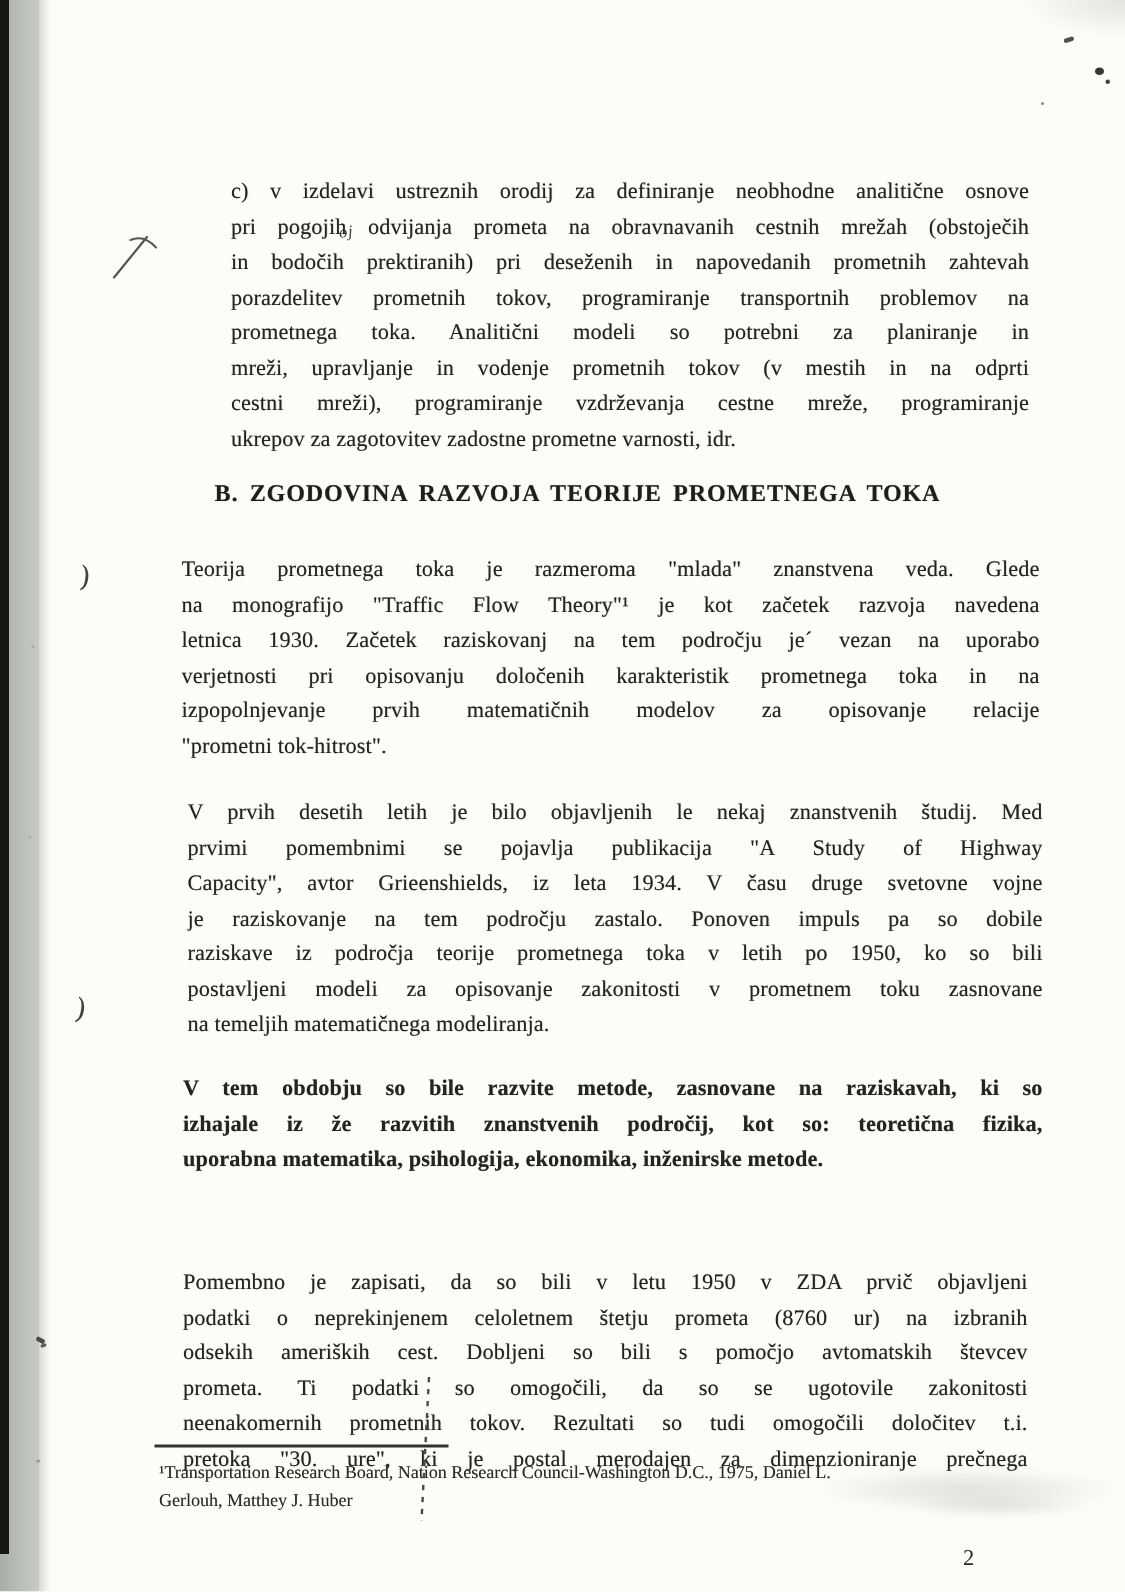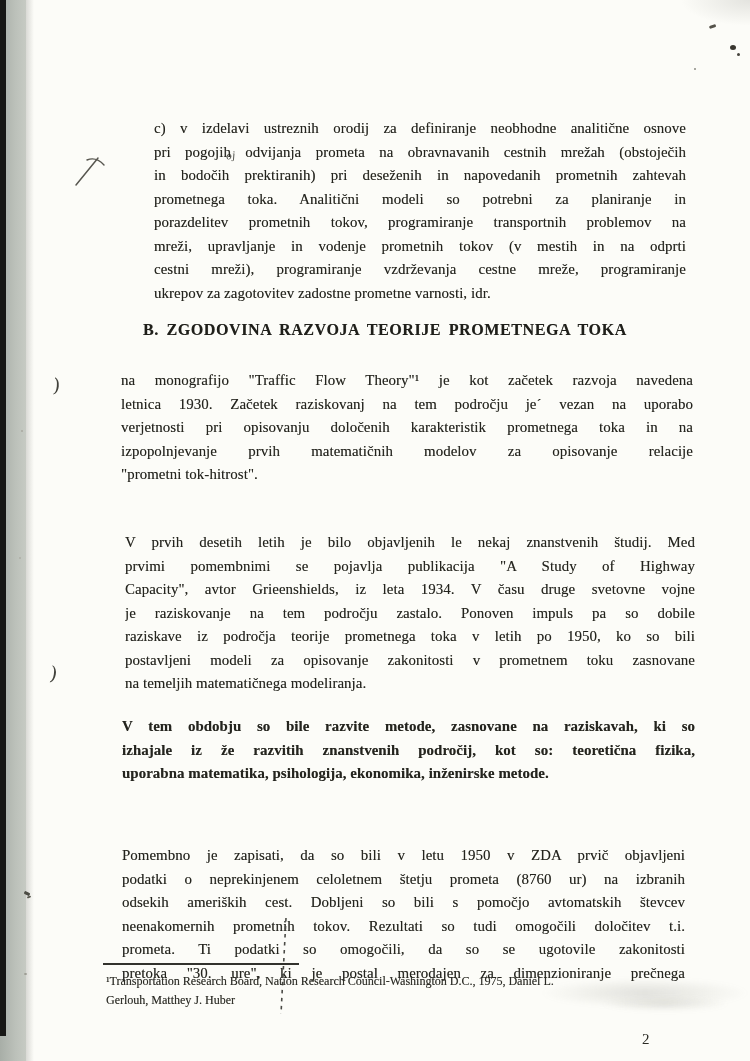--- a/index.html
+++ b/index.html
@@ -87,30 +87,31 @@
   <path d="M19,14 C25,11.5 31,13.5 36,19" stroke="#57564f" stroke-width="1.4" fill="none" stroke-linecap="round"></path>
 </svg>
 <span class="margin-paren paren-1">)</span>
 <span class="margin-paren paren-2">)</span>
 <span class="correction">oj</span>
 
 <div class="para" style="left:130px;top:117px;width:532px;margin-left:24px;">
     <div class="tline">c) v izdelavi ustreznih orodij za definiranje neobhodne analitične osnove</div>
     <div class="tline">pri pogojih odvijanja prometa na obravnavanih cestnih mrežah (obstoječih</div>
     <div class="tline">in bodočih prektiranih) pri deseženih in napovedanih prometnih zahtevah</div>
+    <div class="tline">porazdelitev prometnih tokov, programiranje transportnih problemov na</div>
     <div class="tline">prometnega toka. Analitični modeli so potrebni za planiranje in</div>
-    <div class="tline">porazdelitev prometnih tokov, programiranje transportnih problemov na</div>
     <div class="tline">mreži, upravljanje in vodenje prometnih tokov (v mestih in na odprti</div>
     <div class="tline">cestni mreži), programiranje vzdrževanja cestne mreže, programiranje</div>
     <div class="tline last">ukrepov za zagotovitev zadostne prometne varnosti, idr.</div>
   </div>
 
 <div class="heading">B. ZGODOVINA RAZVOJA TEORIJE PROMETNEGA TOKA</div>
 
 <div class="para" style="left:121px;top:369px;width:572px;">
+    <div class="tline">Teorija prometnega toka je razmeroma "mlada" znanstvena veda. Glede</div>
     <div class="tline">na monografijo "Traffic Flow Theory"¹ je kot začetek razvoja navedena</div>
     <div class="tline">letnica 1930. Začetek raziskovanj na tem področju je´ vezan na uporabo</div>
     <div class="tline">verjetnosti pri opisovanju določenih karakteristik prometnega toka in na</div>
     <div class="tline">izpopolnjevanje prvih matematičnih modelov za opisovanje relacije</div>
     <div class="tline last">"prometni tok-hitrost".</div>
   </div>
 
 <div class="para" style="left:125px;top:531px;width:570px;">
     <div class="tline">V prvih desetih letih je bilo objavljenih le nekaj znanstvenih študij. Med</div>
     <div class="tline">prvimi pomembnimi se pojavlja publikacija "A Study of Highway</div>
@@ -124,22 +125,22 @@
 <div class="para" style="left:122px;top:715px;width:573px;font-weight:bold;">
     <div class="tline">V tem obdobju so bile razvite metode, zasnovane na raziskavah, ki so</div>
     <div class="tline">izhajale iz že razvitih znanstvenih področij, kot so: teoretična fizika,</div>
     <div class="tline last">uporabna matematika, psihologija, ekonomika, inženirske metode.</div>
   </div>
 
 <div class="para" style="left:122px;top:844px;width:563px;">
     <div class="tline">Pomembno je zapisati, da so bili v letu 1950 v ZDA prvič objavljeni</div>
     <div class="tline">podatki o neprekinjenem celoletnem štetju prometa (8760 ur) na izbranih</div>
     <div class="tline">odsekih ameriških cest. Dobljeni so bili s pomočjo avtomatskih števcev</div>
+    <div class="tline">prometa. Ti podatki so omogočili, da so se ugotovile zakonitosti</div>
     <div class="tline">neenakomernih prometnih tokov. Rezultati so tudi omogočili določitev t.i.</div>
-    <div class="tline">prometa. Ti podatki so omogočili, da so se ugotovile zakonitosti</div>
     <div class="tline">pretoka "30. ure", ki je postal merodajen za dimenzioniranje prečnega</div>
   </div>
 
 <svg class="crease-svg" width="24" height="100">
   <line x1="14" y1="2" x2="9" y2="98" stroke="#4b4b46" stroke-width="1.6" stroke-dasharray="3.5,4.5"></line>
 </svg>
 
 <div class="footnote-rule"></div>
 <div class="footnote">
     <div class="tline">¹Transportation Research Board, Nation Research Council-Washington D.C., 1975, Daniel L.</div>

